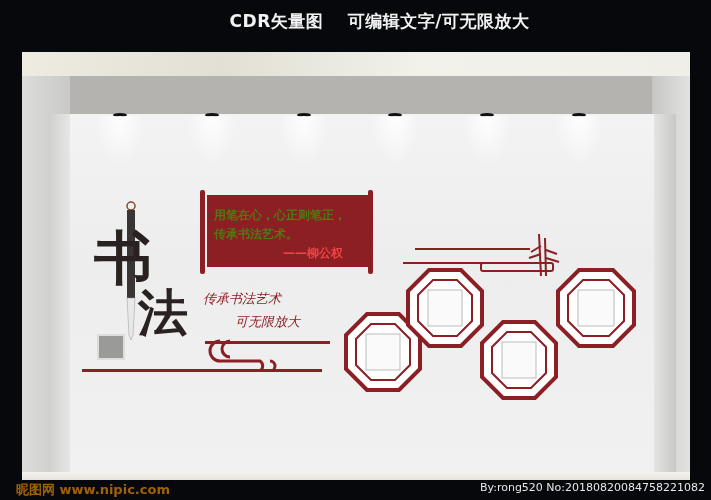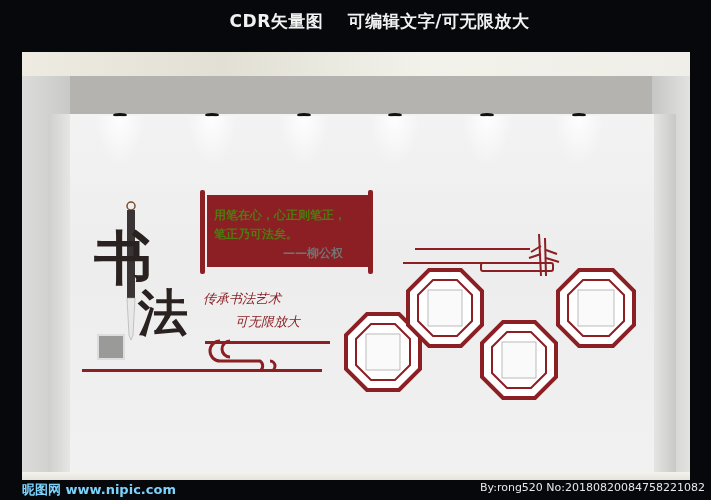--- a/index.html
+++ b/index.html
@@ -10,26 +10,26 @@
   .ceiling-top{left:0;top:0;width:668px;height:24px;background:linear-gradient(90deg,#eeece2 0%,#e2e0d4 30%,#f2f1ea 60%,#efeee8 100%);}
   .ceiling-band{left:0;top:24px;width:668px;height:38px;background:#b4b3af;}
   .side-left{left:0;top:24px;width:48px;height:404px;background:linear-gradient(90deg,#dcdcda,#c9c9c7);}
   .side-right{left:630px;top:24px;width:38px;height:404px;background:linear-gradient(90deg,#c6c6c4,#e2e2e0);}
   .pillar-l{left:26px;top:62px;width:22px;height:360px;background:linear-gradient(90deg,#cfcfcd,#e6e6e4);}
   .pillar-r{left:632px;top:62px;width:22px;height:360px;background:linear-gradient(90deg,#e4e4e2,#c8c8c6);}
   .backwall{left:48px;top:62px;width:584px;height:360px;background:linear-gradient(180deg,#f3f3f3 0%,#ededed 40%,#f1f1f1 100%);}
   .floor{left:0;top:420px;width:668px;height:8px;background:linear-gradient(180deg,#f4f3ee,#e4e3dc);}
   .lamp{width:14px;height:4px;background:#111;border-radius:50%;top:61px;}
   .beam{width:50px;height:50px;top:64px;background:radial-gradient(ellipse at 50% 0%,rgba(255,255,255,0.95),rgba(255,255,255,0) 70%);}
-  .bottom-left{left:22px;top:481px;color:#7dd3fc;font-size:13px;font-weight:bold;}
+  .bottom-left{left:16px;top:481px;color:#a16207;font-size:13px;font-weight:bold;}
   .bottom-right{right:6px;top:481px;color:#e8e8e8;font-size:11px;}
   .scroll{left:207px;top:195px;width:162px;height:72px;background:#8b1f24;}
   .scroll-rod{width:5px;height:84px;top:190px;background:#8b1f24;border-radius:2px;}
   .scroll-text{left:214px;top:206px;color:#4d7c0f;font-size:12px;font-weight:bold;line-height:19px;}
-  .scroll-author{left:283px;top:245px;color:#737373;font-size:12px;font-weight:bold;}
+  .scroll-author{left:283px;top:245px;color:#ef4444;font-size:12px;font-weight:bold;}
   .callig{color:#2a2220;font-weight:bold;font-family:"DejaVu Serif",serif;}
   .slogan{color:#8b1f24;font-size:13px;font-style:italic;font-family:Liberation Mono, monospace;}
   .redline{background:#8b1f24;height:3px;}
 </style>
 </head>
 <body>
 
 <div class="abs top-title">CDR矢量图 可编辑文字/可无限放大</div>
 
 <div class="abs room">
@@ -63,21 +63,21 @@
 </svg>
 <div class="abs callig" style="left:94px;top:220px;font-size:58px">书</div>
 <div class="abs callig" style="left:138px;top:280px;font-size:50px">法</div>
 <div class="abs" style="left:97px;top:334px;width:24px;height:22px;background:#9a9a98;border:2px solid #ddd;"></div>
 
 <div class="abs scroll-rod" style="left:200px"></div>
 <div class="abs scroll"></div>
 <div class="abs scroll-rod" style="left:368px"></div>
 <div class="abs scroll-text">
   <div>用笔在心，心正则笔正，</div>
-  <div>笔正乃可法矣。</div>
+  <div>传承书法艺术。</div>
 </div>
 <div class="abs scroll-author">——柳公权</div>
 
 <div class="abs slogan" style="left:203px;top:290px">传承书法艺术</div>
 <div class="abs slogan" style="left:235px;top:313px">可无限放大</div>
 
 <div class="abs redline" style="left:82px;top:369px;width:240px"></div>
 <div class="abs redline" style="left:205px;top:341px;width:125px"></div>
 <svg class="abs" style="left:200px;top:336px" width="90" height="36">
   <path d="M20 5 A10 10 0 0 0 20 25 L60 25 A6 6 0 0 1 60 35" fill="none" stroke="#8b1f24" stroke-width="3"></path>

